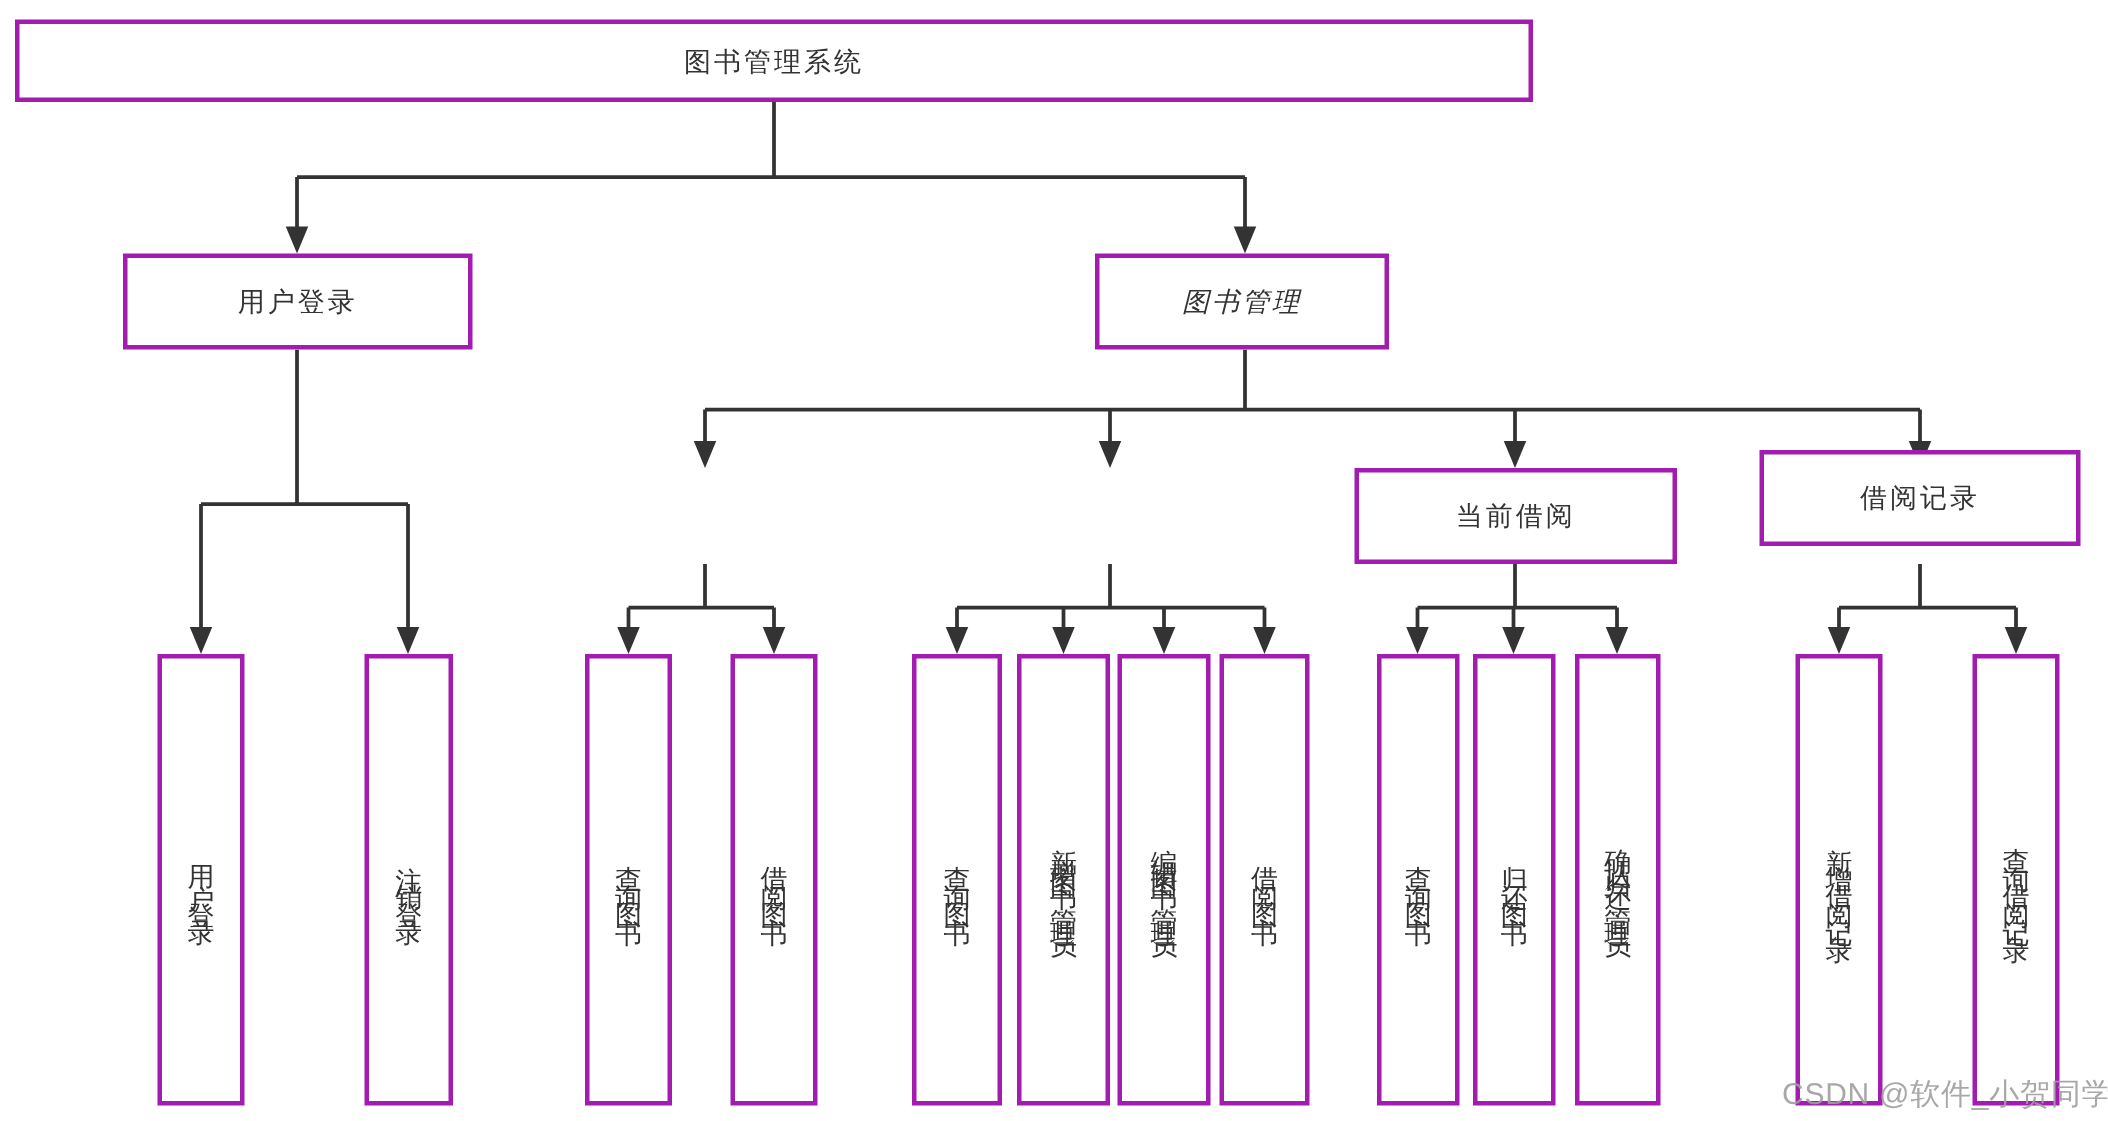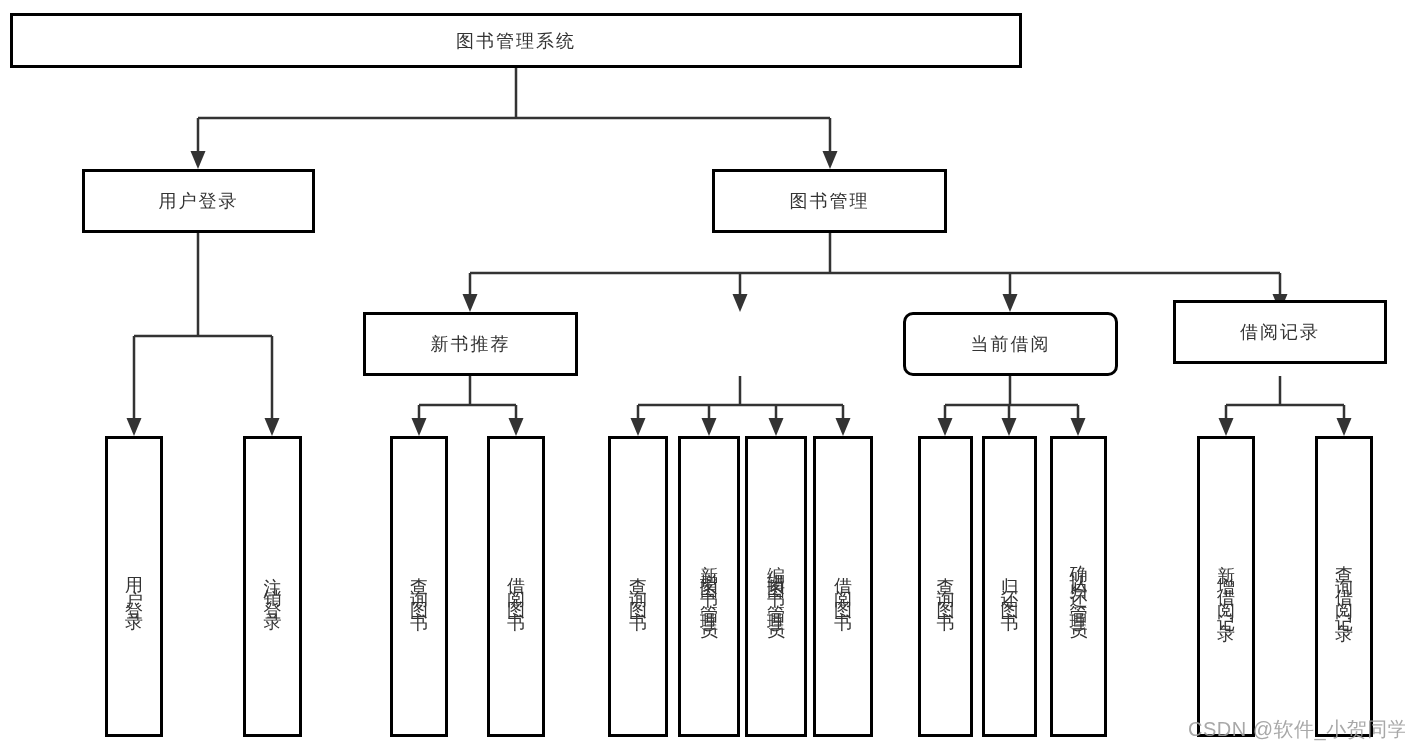--- a/index.html
+++ b/index.html
@@ -14,21 +14,21 @@
   svg.connectors {
     position: absolute;
     left: 0; top: 0;
     width: 1405px; height: 747px;
     z-index: 0;
   }
   .box {
     position: absolute;
     box-sizing: border-box;
     background: #ffffff;
-    border: 3px solid #000000;
+    border: 3px solid #a21caf;
     display: flex;
     align-items: center;
     justify-content: center;
     color: #333333;
     z-index: 1;
   }
   .hbox {
     font-size: 18px;
     letter-spacing: 2px;
     white-space: nowrap;
@@ -90,24 +90,23 @@
       <polygon points="1009,436 1001.5,418 1016.5,418"></polygon>
       <polygon points="1078,436 1070.5,418 1085.5,418"></polygon>
       <polygon points="1226,436 1218.5,418 1233.5,418"></polygon>
       <polygon points="1344,436 1336.5,418 1351.5,418"></polygon>
     </g>
   </svg>
 
   <div class="box hbox" style="left:10px; top:13px; width:1012px; height:55px;">图书管理系统</div>
 
   <div class="box hbox" style="left:82px; top:169px; width:233px; height:64px;">用户登录</div>
-  <div class="box hbox" style="left:712px; top:169px; width:235px; height:64px;">图书管理</div>
+  <div class="box hbox" style="left:730px; top:169px; width:196px; height:64px;font-style:italic;">图书管理</div>
 
-  <div class="box hbox" style="left:363px; top:312px; width:215px; height:64px;">新书推荐</div>
-  <div class="box hbox" style="left:903px; top:312px; width:215px; height:64px;border-radius:10px;">当前借阅</div>
+  <div class="box hbox" style="left:903px; top:312px; width:215px; height:64px;">当前借阅</div>
   <div class="box hbox" style="left:1173px; top:300px; width:214px; height:64px;">借阅记录</div>
 
   <div class="box leaf" style="left:105px; top:436px; width:58px; height:301px;">用户登录</div>
   <div class="box leaf" style="left:243px; top:436px; width:59px; height:301px;">注销登录</div>
 
   <div class="box leaf" style="left:390px; top:436px; width:58px; height:301px;">查询图书</div>
   <div class="box leaf" style="left:487px; top:436px; width:58px; height:301px;">借阅图书</div>
 
   <div class="box leaf" style="left:608px; top:436px; width:60px; height:301px;">查询图书</div>
   <div class="box leaf long" style="left:678px; top:436px; width:62px; height:301px;">新增图书（管理员）</div>

